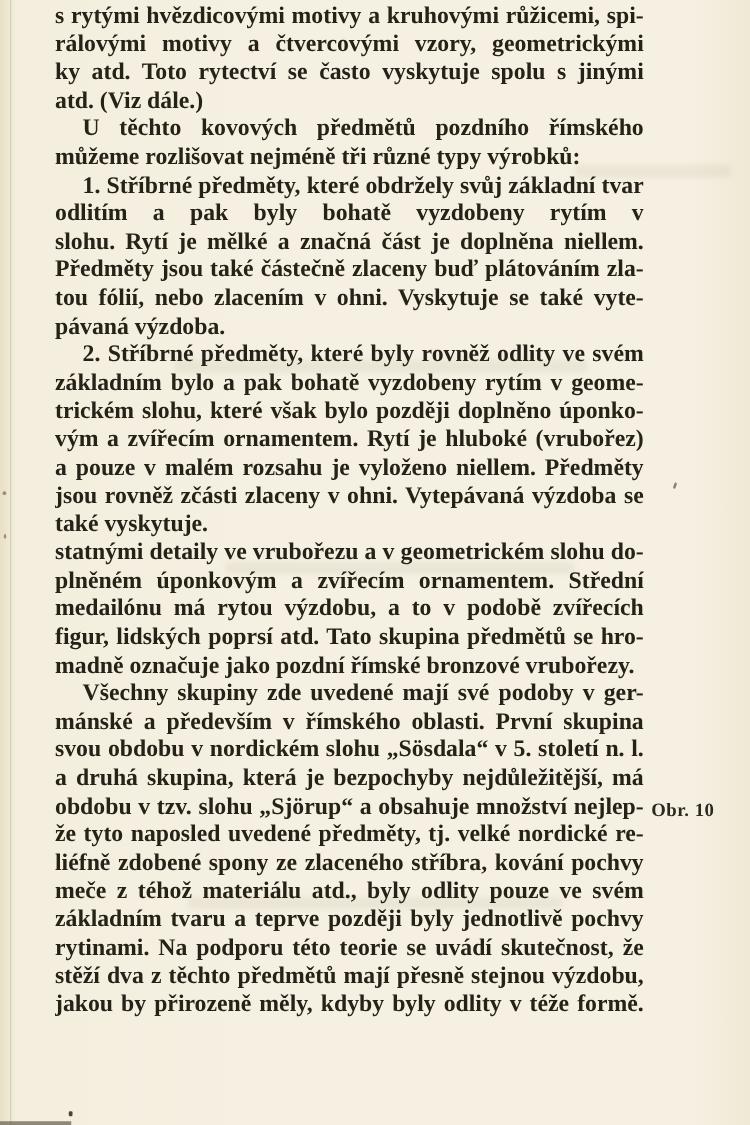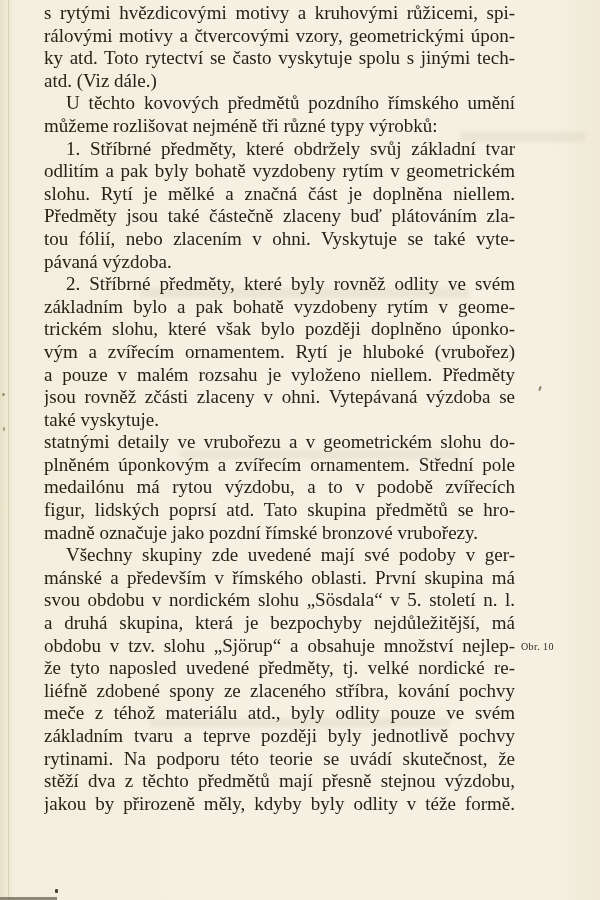--- a/index.html
+++ b/index.html
@@ -11,20 +11,21 @@
     background: #f4efe0;
   }
   .page {
     position: absolute;
     inset: 0;
     width: 600px;
     height: 900px;
     background: linear-gradient(90deg,
       #e7e0c5 0px, #eee8d2 6px, #f3eedd 14px,
       #f5f0e2 40%, #f5f0e2 92%, #efe9d5 100%);
+    font-weight: bold;
   }
   .crease-line {
     position: absolute;
     left: 8px; top: 0;
     width: 1px; height: 900px;
     background: rgba(150,140,108,0.28);
   }
   .textblock {
     position: absolute;
     left: 44px;
@@ -42,21 +43,21 @@
     white-space: normal;
     overflow: hidden;
   }
   .line.indent { text-indent: 22px; }
   .line.end { text-align-last: left; }
   .margin-note {
     position: absolute;
     left: 521px;
     top: 641px;
     font-family: "Liberation Serif", "DejaVu Serif", serif;
-    font-size: 10px;
+    font-size: 15px;
     letter-spacing: 0.4px;
     color: #2e2920;
   }
   .smudge {
     position: absolute;
     background: rgba(138,126,92,0.09);
     filter: blur(2px);
     border-radius: 4px;
   }
   .smudge.s1 { left: 140px; top: 288px; width: 330px; height: 10px; }

